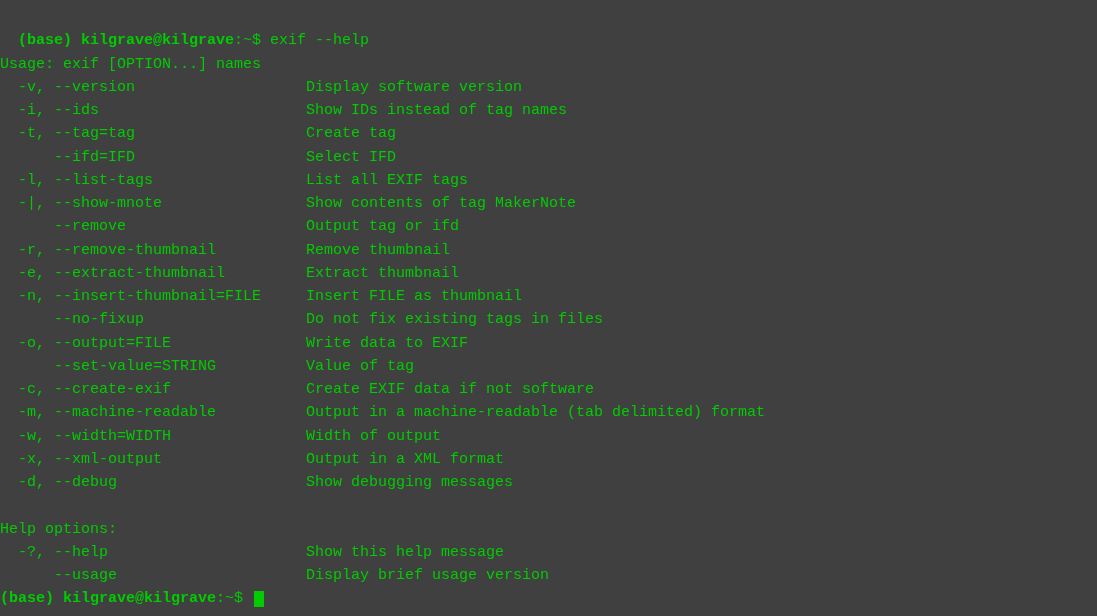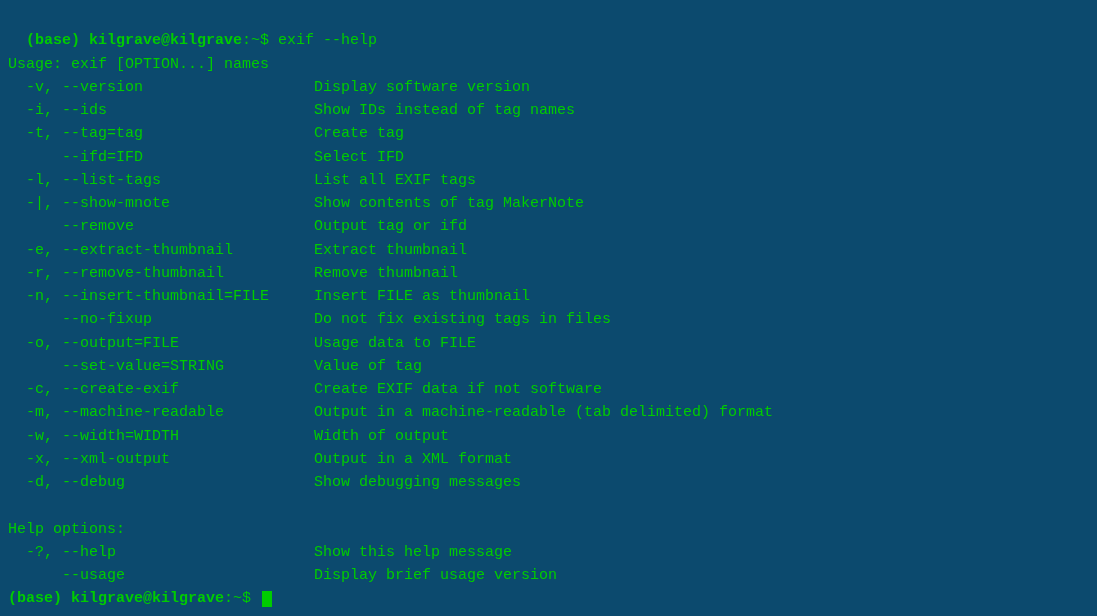--- a/index.html
+++ b/index.html
@@ -14,22 +14,22 @@
       height: 616px;
       overflow: hidden;
       font-family: 'Courier New', Courier, monospace;
       font-size: 15px;
       color: #00cc00;
     }
 
     #terminal {
       width: 1097px;
       height: 616px;
-      background-color: #0c4a6e;
-      padding: 6px 8px;
+      background-color: #404040;
+      padding: 6px 0;
       line-height: 1.55;
       white-space: pre;
     }
 
     .bold {
       font-weight: bold;
     }
 
     .cursor {
       display: inline-block;
@@ -46,25 +46,25 @@
 <div id="terminal">
   <span><span class="bold">(base) kilgrave@kilgrave</span>:~$ exif --help
 </span><span>Usage: exif [OPTION...] names
 </span><span>  -v, --version                   Display software version
 </span><span>  -i, --ids                       Show IDs instead of tag names
 </span><span>  -t, --tag=tag                   Create tag
 </span><span>      --ifd=IFD                   Select IFD
 </span><span>  -l, --list-tags                 List all EXIF tags
 </span><span>  -|, --show-mnote                Show contents of tag MakerNote
 </span><span>      --remove                    Output tag or ifd
+</span><span>  -r, --remove-thumbnail          Remove thumbnail
 </span><span>  -e, --extract-thumbnail         Extract thumbnail
-</span><span>  -r, --remove-thumbnail          Remove thumbnail
 </span><span>  -n, --insert-thumbnail=FILE     Insert FILE as thumbnail
 </span><span>      --no-fixup                  Do not fix existing tags in files
-</span><span>  -o, --output=FILE               Usage data to FILE
+</span><span>  -o, --output=FILE               Write data to EXIF
 </span><span>      --set-value=STRING          Value of tag
 </span><span>  -c, --create-exif               Create EXIF data if not software
 </span><span>  -m, --machine-readable          Output in a machine-readable (tab delimited) format
 </span><span>  -w, --width=WIDTH               Width of output
 </span><span>  -x, --xml-output                Output in a XML format
 </span><span>  -d, --debug                     Show debugging messages
 </span><span>
 </span><span>Help options:
 </span><span>  -?, --help                      Show this help message
 </span><span>      --usage                     Display brief usage version

